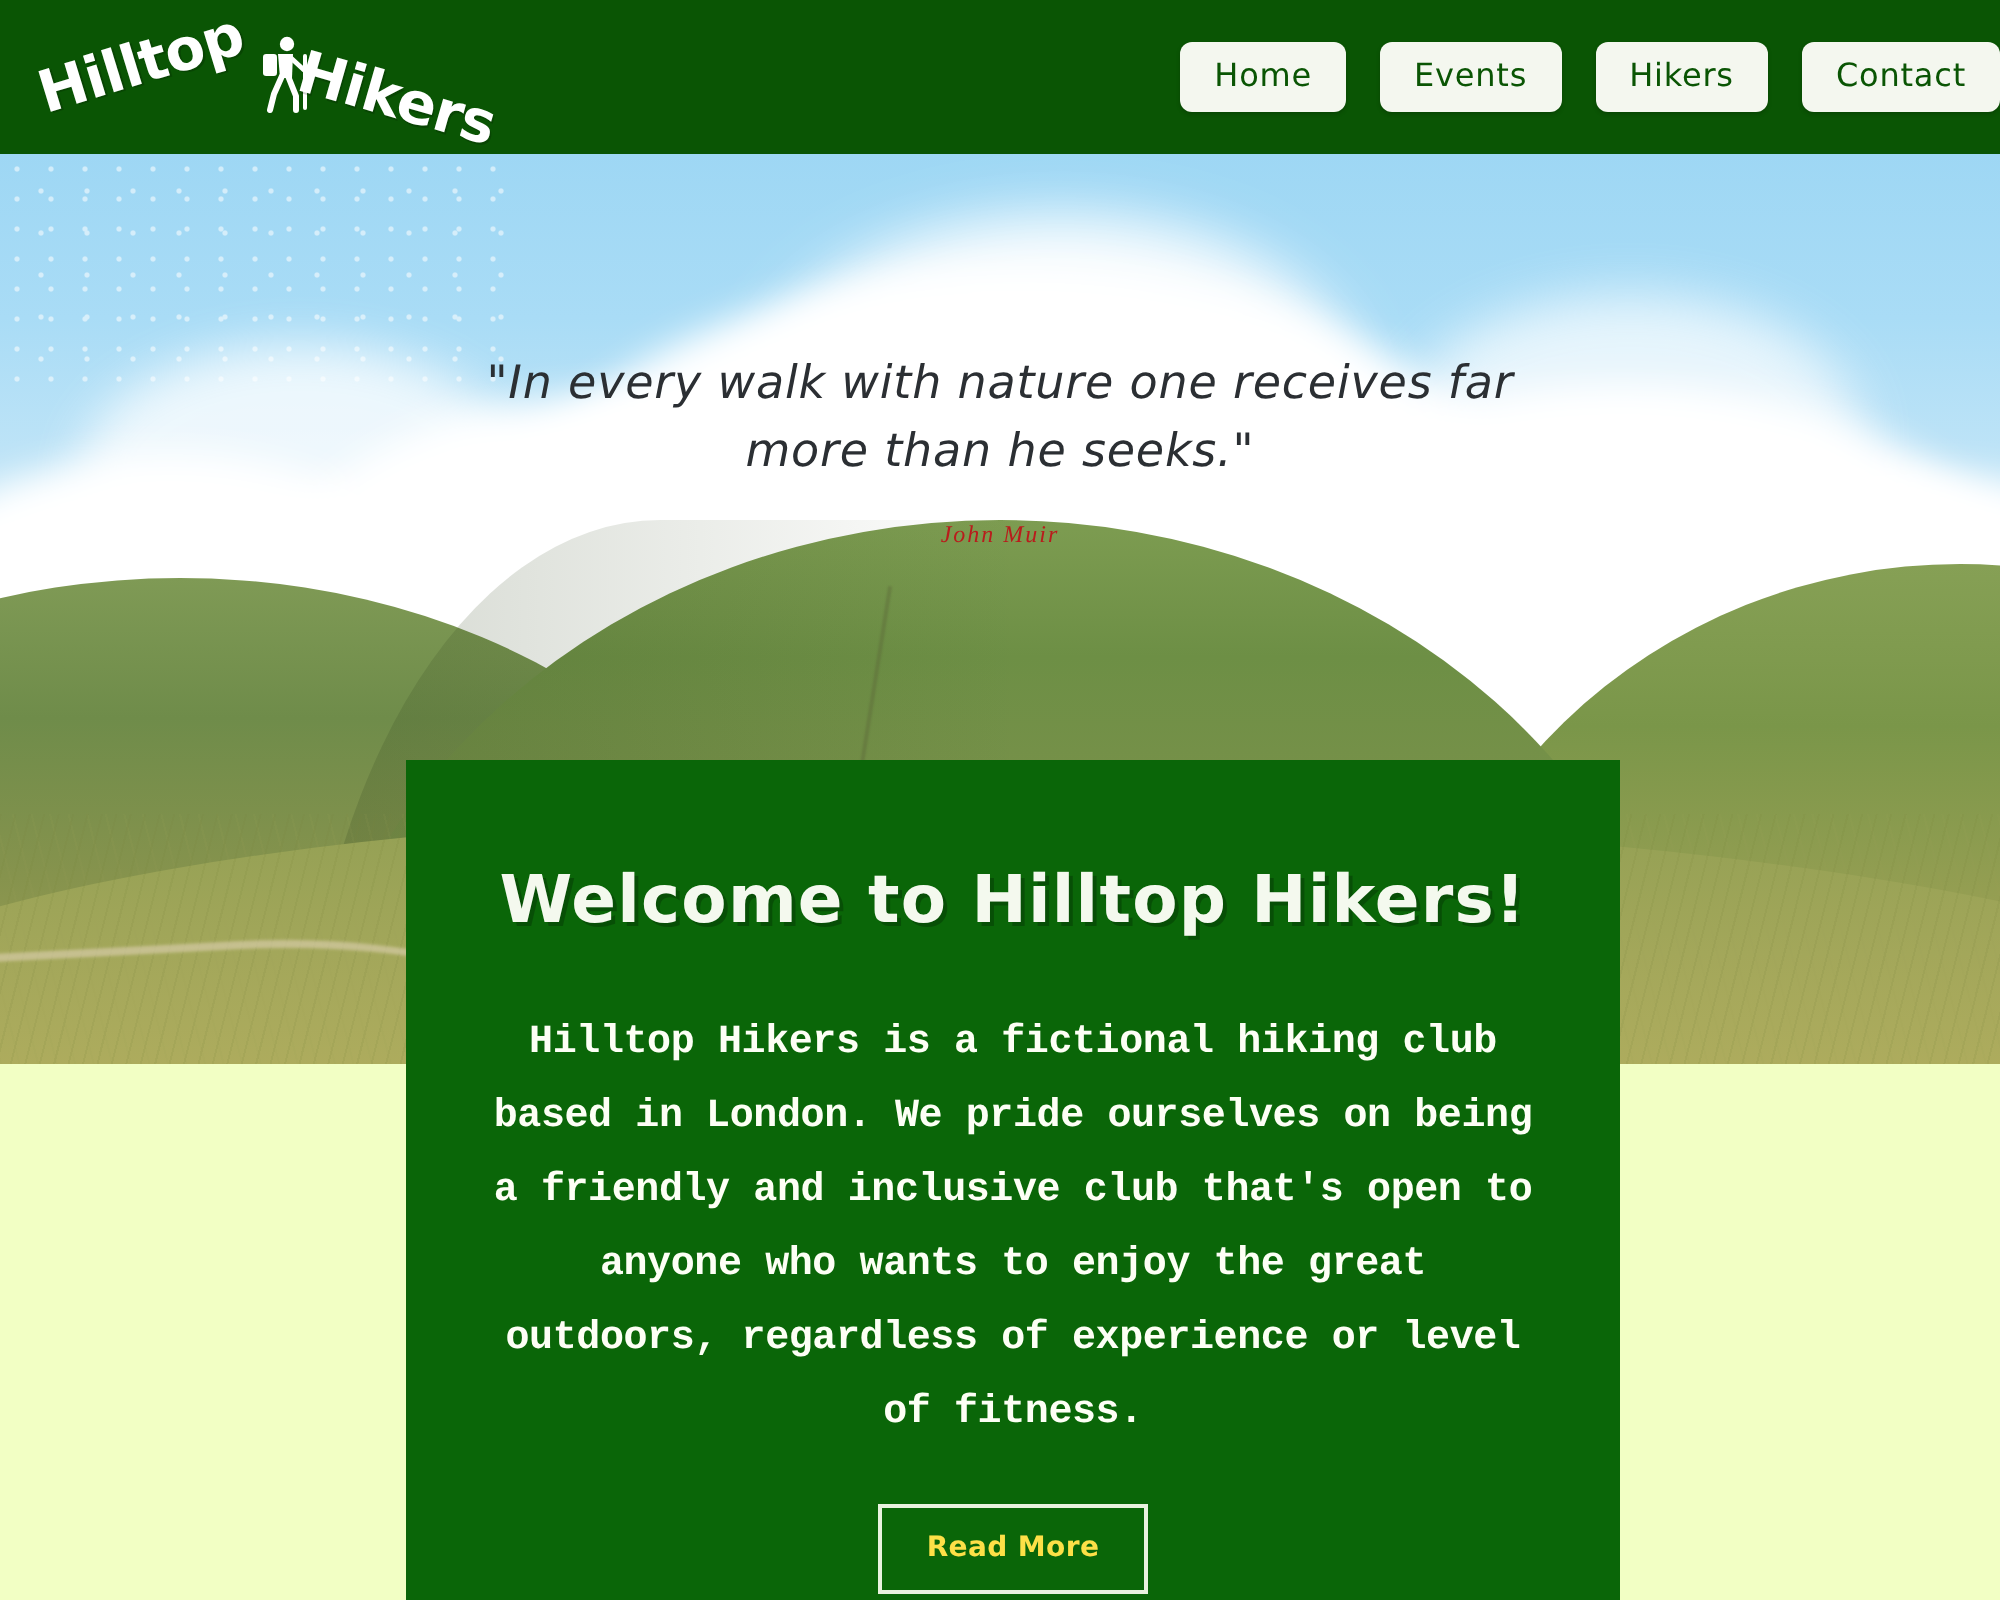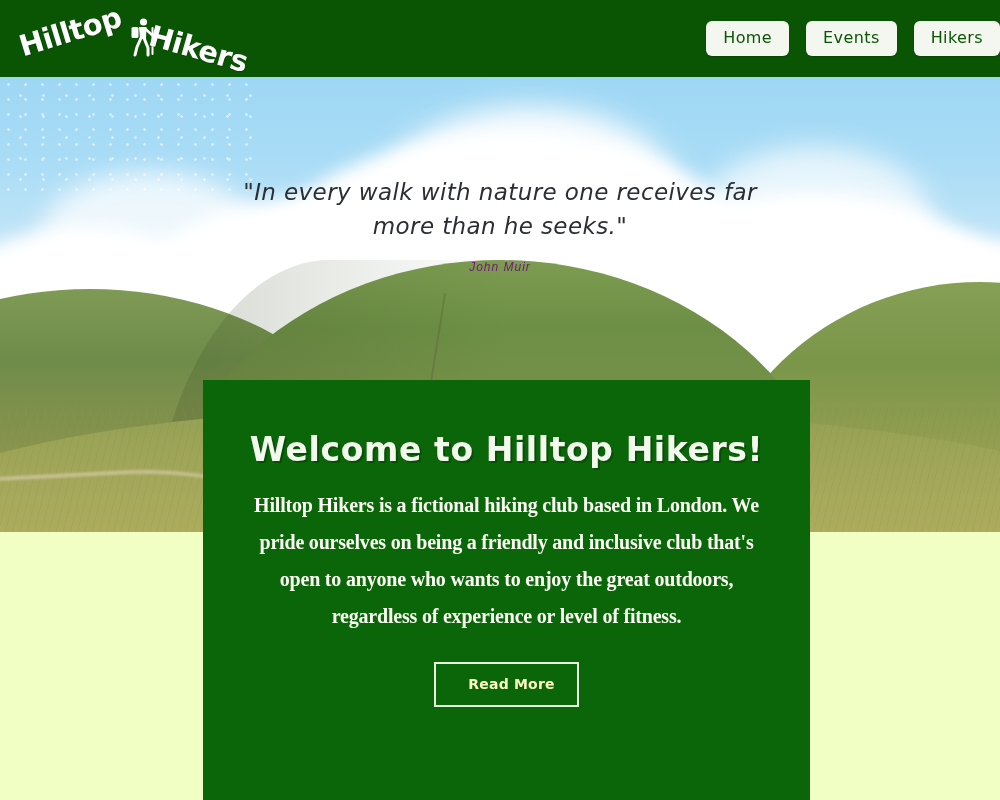--- a/index.html
+++ b/index.html
@@ -251,25 +251,25 @@
     font-size: 23px;
     line-height: 34px;
     color: #2b2f33;
     letter-spacing: 0.4px;
     max-width: 520px;
     margin: 0 auto;
   }
 
   .quote-author {
     margin-top: 17px;
-    font-family: Liberation Sans, sans-serif;
+    font-family: Liberation Serif, serif;
     font-style: italic;
     font-size: 12px;
     letter-spacing: 1px;
-    color: #701a75;
+    color: #b91c1c;
   }
 
   
   .welcome-card {
     position: absolute;
     left: 203px;
     top: 380px;
     width: 607px;
     height: 477px;
     background: #0a6608;
@@ -282,37 +282,37 @@
     font-family: "DejaVu Sans", sans-serif;
     font-weight: 700;
     font-size: 33px;
     letter-spacing: 0.6px;
     color: #f4f9ee;
     text-shadow: 2px 2px 0 rgba(0,0,0,0.22);
     margin-top: 12px;
   }
 
   .welcome-body {
-    margin-top: 18px;
-    font-family: Liberation Serif, serif;
+    margin-top: 34px;
+    font-family: Liberation Mono, monospace;
     font-weight: 600;
     font-size: 20px;
     line-height: 37px;
     color: #fdfff5;
     letter-spacing: -0.2px;
     padding: 0 6px;
   }
 
   .read-more {
     display: inline-block;
     margin-top: 27px;
-    padding: 12px 22px 13px 32px;
+    padding: 12px 22px 13px 22px;
     border: 2px solid #e9f3df;
     background: transparent;
-    color: #fef9c3;
+    color: #fde047;
     font-family: "DejaVu Sans", sans-serif;
     font-weight: 700;
     font-size: 14px;
     letter-spacing: 0.2px;
     cursor: pointer;
   }
 
   
   .page-bottom {
     position: absolute;
@@ -386,15 +386,16 @@
         <path d="M15 22 L11 31 L9 39" stroke="#ffffff" stroke-width="3" stroke-linecap="round" stroke-linejoin="round" fill="none"></path>
       </svg>
     </span>
     <span class="logo-word right">Hikers</span>
   </div>
 
   <nav class="nav">
     <button class="nav-btn">Home</button>
     <button class="nav-btn">Events</button>
     <button class="nav-btn">Hikers</button>
+    <button class="nav-btn">Contact</button>
   </nav>
 
 </div>
 
 </body></html>

